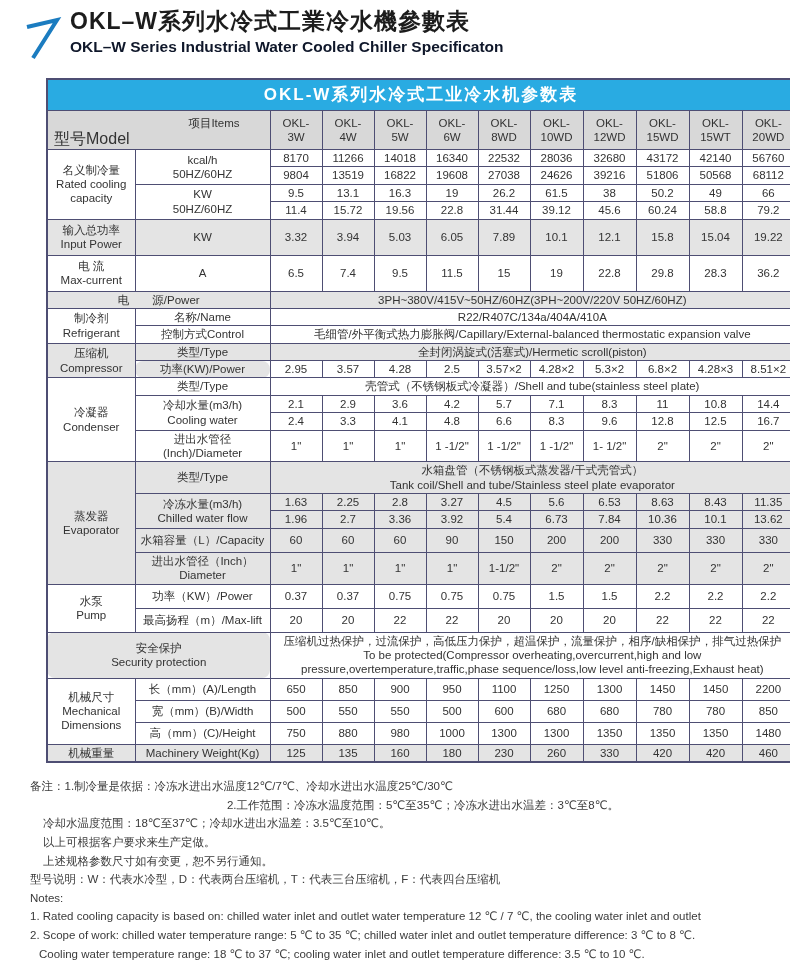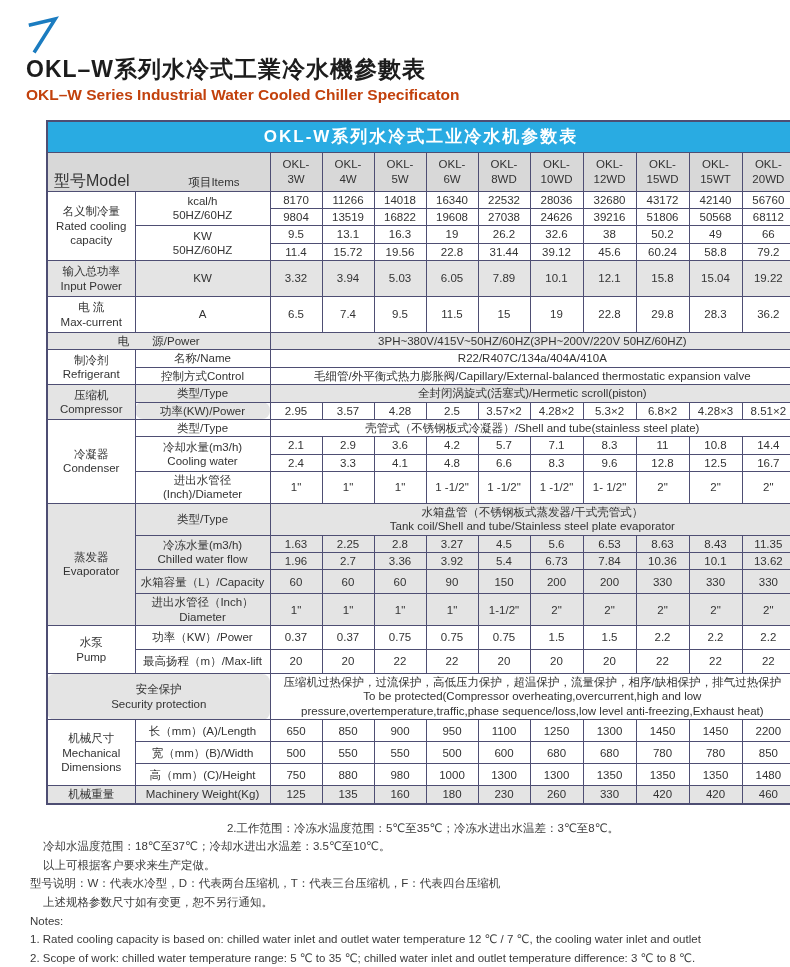--- a/index.html
+++ b/index.html
@@ -2,25 +2,25 @@
 <html><head>
 <meta charset="utf-8">
 <style>
   html,body{margin:0;padding:0;background:#ffffff;}
   body{
     width:790px;height:967px;
     font-family:"Liberation Sans","DejaVu Sans",sans-serif;
     color:#2d2d2d;position:relative;overflow:hidden;
   }
   
-  .page-header{display:flex;align-items:flex-start;padding:8px 0 0 20px;flex-direction:column;}
+  .page-header{display:flex;align-items:flex-start;padding:8px 0 0 20px;}
   .logo{width:44px;height:50px;flex:0 0 44px;margin-top:4px;}
   .titles{margin-left:6px;}
   .title-zh{font-size:23px;font-weight:bold;color:#1c1c1c;letter-spacing:1px;line-height:1.2;}
-  .title-en{font-size:15.5px;font-weight:600;color:#c2410c;margin-top:2px;}
+  .title-en{font-size:15.5px;font-weight:600;color:#0f172a;margin-top:2px;}
   
   .table-wrap{margin:16px 0 0 22px;padding-left:24px;}
   table.spec{table-layout:fixed;width:746px;border-collapse:collapse;border:2px solid #4e4e73;}
   table.spec td,table.spec th{
     border:1px solid #4e4e73;text-align:center;vertical-align:middle;
     padding:1px 2px;font-size:11.5px;font-weight:normal;color:#333;line-height:1.25;
     word-wrap:break-word;
   }
   tr.caption-row th{
     background:#29abe2;color:#ffffff;font-size:17px;font-weight:600;
@@ -29,21 +29,21 @@
   tr.header-row th{background:#d8d8d8;height:36px;font-size:11.5px;color:#333;}
   th.corner{
     position:relative;padding:0;
     background:
       linear-gradient(to bottom right,
         rgba(0,0,0,0) calc(50% - 0.8px),#55557a calc(50% - 0.2px),
         #55557a calc(50% + 0.2px),rgba(0,0,0,0) calc(50% + 0.8px)),
       #d8d8d8;
   }
   .corner-model{position:absolute;left:6px;bottom:0;font-size:16px;}
-  .corner-items{position:absolute;right:30px;top:22px;font-size:11.5px;}
+  .corner-items{position:absolute;right:30px;top:5px;font-size:11.5px;}
   tr.shade td{background:#e4e4e4;}
   td.sh{background:#e4e4e4;border-radius:8px;}
   td.cat{font-size:11.5px;}
   td.item{font-size:11.5px;}
   td.val{font-size:11.5px;}
   td.mergedval{font-size:11.5px;}
   td.left-text{text-align:left;padding:2px 6px;}
   tr.h20 td{height:19px;}
   tr.h22 td{height:21px;}
   tr.h34 td{height:33px;}
@@ -171,21 +171,21 @@
         <tr class="">
           <td class="item" rowspan="2">
             <div>KW</div>
             <div>50HZ/60HZ</div>
           </td>
           <td class="val">9.5</td>
           <td class="val">13.1</td>
           <td class="val">16.3</td>
           <td class="val">19</td>
           <td class="val">26.2</td>
-          <td class="val">32.6</td>
+          <td class="val">61.5</td>
           <td class="val">38</td>
           <td class="val">50.2</td>
           <td class="val">49</td>
           <td class="val">66</td>
         </tr>
         <tr class="">
           <td class="val">11.4</td>
           <td class="val">15.72</td>
           <td class="val">19.56</td>
           <td class="val">22.8</td>
@@ -484,23 +484,24 @@
           <td class="val">330</td>
           <td class="val">420</td>
           <td class="val">420</td>
           <td class="val">460</td>
         </tr>
       </tbody>
   </table>
 </div>
 
 <div class="notes">
+  <div class="nl">备注：1.制冷量是依据：冷冻水进出水温度12℃/7℃、冷却水进出水温度25℃/30℃</div>
   <div class="nl ind1">2.工作范围：冷冻水温度范围：5℃至35℃；冷冻水进出水温差：3℃至8℃。</div>
   <div class="nl ind2">冷却水温度范围：18℃至37℃；冷却水进出水温差：3.5℃至10℃。</div>
   <div class="nl ind2">以上可根据客户要求来生产定做。</div>
+  <div class="nl ind2">上述规格参数尺寸如有变更，恕不另行通知。</div>
   <div class="nl">型号说明：W：代表水冷型，D：代表两台压缩机，T：代表三台压缩机，F：代表四台压缩机</div>
-  <div class="nl ind2">上述规格参数尺寸如有变更，恕不另行通知。</div>
   <div class="nl">Notes:</div>
   <div class="nl">1. Rated cooling capacity is based on: chilled water inlet and outlet water temperature 12 ℃ / 7 ℃, the cooling water inlet and outlet</div>
   <div class="nl">2. Scope of work: chilled water temperature range: 5 ℃ to 35 ℃; chilled water inlet and outlet temperature difference: 3 ℃ to 8 ℃.</div>
   <div class="nl ind3">Cooling water temperature range: 18 ℃ to 37 ℃; cooling water inlet and outlet temperature difference: 3.5 ℃ to 10 ℃.</div>
 
 </div>
 
 </body></html>

